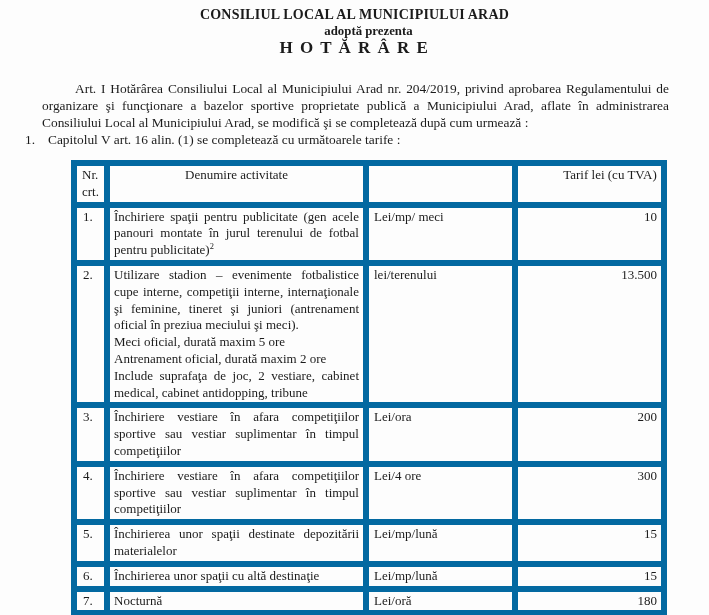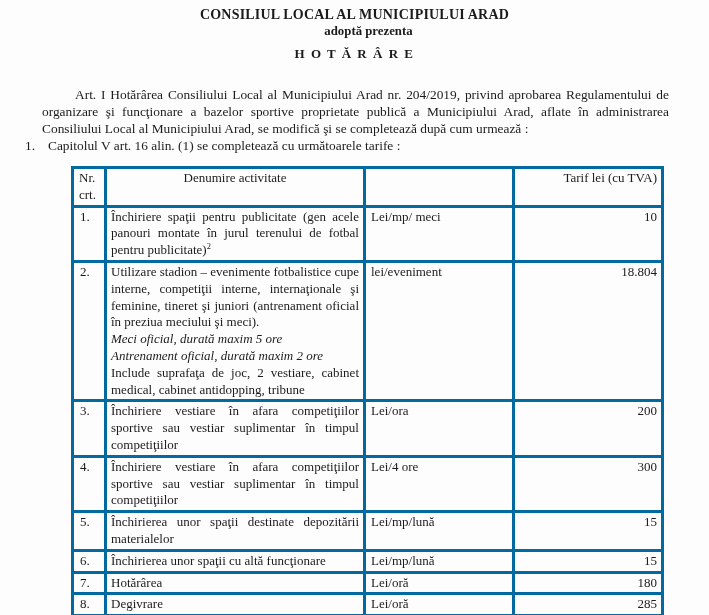--- a/index.html
+++ b/index.html
@@ -29,24 +29,24 @@
     text-align: center;
     font-weight: bold;
     font-size: 12.8px;
     line-height: 15px;
     margin-top: 1px;
     margin-left: 28px;
   }
   .doc-heading {
     text-align: center;
     font-weight: bold;
-    font-size: 13px;
+    font-size: 17px;
     line-height: 16px;
     letter-spacing: 1.5px;
-    margin-top: 7px;
+    margin-top: 1px;
   }
   .doc-paragraph {
     margin: 24px 40px 0 42px;
     text-align: justify;
     text-indent: 33px;
     font-size: 13.4px;
     line-height: 17px;
   }
   .doc-list-item {
     display: flex;
@@ -60,36 +60,36 @@
   }
   table.tariff-table {
     border-collapse: collapse;
     table-layout: fixed;
     width: 590px;
     margin: 12px 0 0 71px;
     font-size: 13px;
     line-height: 16.8px;
   }
   .tariff-table th, .tariff-table td {
-    border: 3px solid #0369a1;
+    border: 6px solid #0369a1;
     vertical-align: top;
     padding: 1px 4px;
     font-weight: normal;
     margin-top: 20px;
   }
   .tariff-table thead th { border-bottom-width: 2px; }
   th.h-nr   { text-align: left; padding-left: 5px; padding-right: 1px; }
   th.h-act  { text-align: center; }
   th.h-unit { }
-  th.h-tar  { text-align: right; text-indent: 42px; padding-left: 3px; }
+  th.h-tar  { text-align: center; text-indent: 42px; padding-left: 3px; }
   td.c-nr   { text-align: left; padding-left: 6px; }
   td.c-act  { text-align: justify; }
   td.c-unit { text-align: left; padding-left: 5px; }
   td.c-tar  { text-align: right; }
-  td.c-act .italic { font-style: italic; }
+  td.c-act .italic { }
   td.c-act sup { font-size: 0.65em; line-height: 0; }
 </style>
 </head>
 <body>
 
 <div class="page">
 
   <div class="doc-title">CONSILIUL LOCAL AL MUNICIPIULUI ARAD</div>
 
   <div class="doc-subtitle">adoptă prezenta</div>
@@ -121,22 +121,22 @@
     <tbody>
         <tr>
           <td class="c-nr">1.</td>
           <td class="c-act"><span>Închiriere spaţii pentru publicitate (gen acele panouri montate în jurul terenului de fotbal pentru publicitate)</span><sup>2</sup></td>
           <td class="c-unit">Lei/mp/ meci</td>
           <td class="c-tar">10</td>
         </tr>
         <tr>
           <td class="c-nr">2.</td>
           <td class="c-act"><span>Utilizare stadion – evenimente fotbalistice cupe interne, competiţii interne, internaţionale şi feminine, tineret şi juniori (antrenament oficial în preziua meciului şi meci).</span><div class="italic">Meci oficial, durată maxim 5 ore</div><div class="italic">Antrenament oficial, durată maxim 2 ore</div><div>Include suprafaţa de joc, 2 vestiare, cabinet medical, cabinet antidopping, tribune</div></td>
-          <td class="c-unit">lei/eveniment</td>
-          <td class="c-tar">18.804</td>
+          <td class="c-unit">lei/terenului</td>
+          <td class="c-tar">13.500</td>
         </tr>
         <tr>
           <td class="c-nr">3.</td>
           <td class="c-act"><span>Închiriere vestiare în afara competiţiilor sportive sau vestiar suplimentar în timpul competiţiilor</span></td>
           <td class="c-unit">Lei/ora</td>
           <td class="c-tar">200</td>
         </tr>
         <tr>
           <td class="c-nr">4.</td>
           <td class="c-act"><span>Închiriere vestiare în afara competiţiilor sportive sau vestiar suplimentar în timpul competiţiilor</span></td>
@@ -144,27 +144,27 @@
           <td class="c-tar">300</td>
         </tr>
         <tr>
           <td class="c-nr">5.</td>
           <td class="c-act"><span>Închirierea unor spaţii destinate depozitării materialelor</span></td>
           <td class="c-unit">Lei/mp/lună</td>
           <td class="c-tar">15</td>
         </tr>
         <tr>
           <td class="c-nr">6.</td>
-          <td class="c-act"><span>Închirierea unor spaţii cu altă funcţionare</span></td>
+          <td class="c-act"><span>Închirierea unor spaţii cu altă destinaţie</span></td>
           <td class="c-unit">Lei/mp/lună</td>
           <td class="c-tar">15</td>
         </tr>
         <tr>
           <td class="c-nr">7.</td>
-          <td class="c-act"><span>Hotărârea</span></td>
+          <td class="c-act"><span>Nocturnă</span></td>
           <td class="c-unit">Lei/oră</td>
           <td class="c-tar">180</td>
         </tr>
         <tr>
           <td class="c-nr">8.</td>
           <td class="c-act"><span>Degivrare</span></td>
           <td class="c-unit">Lei/oră</td>
           <td class="c-tar">285</td>
         </tr>
       </tbody>

